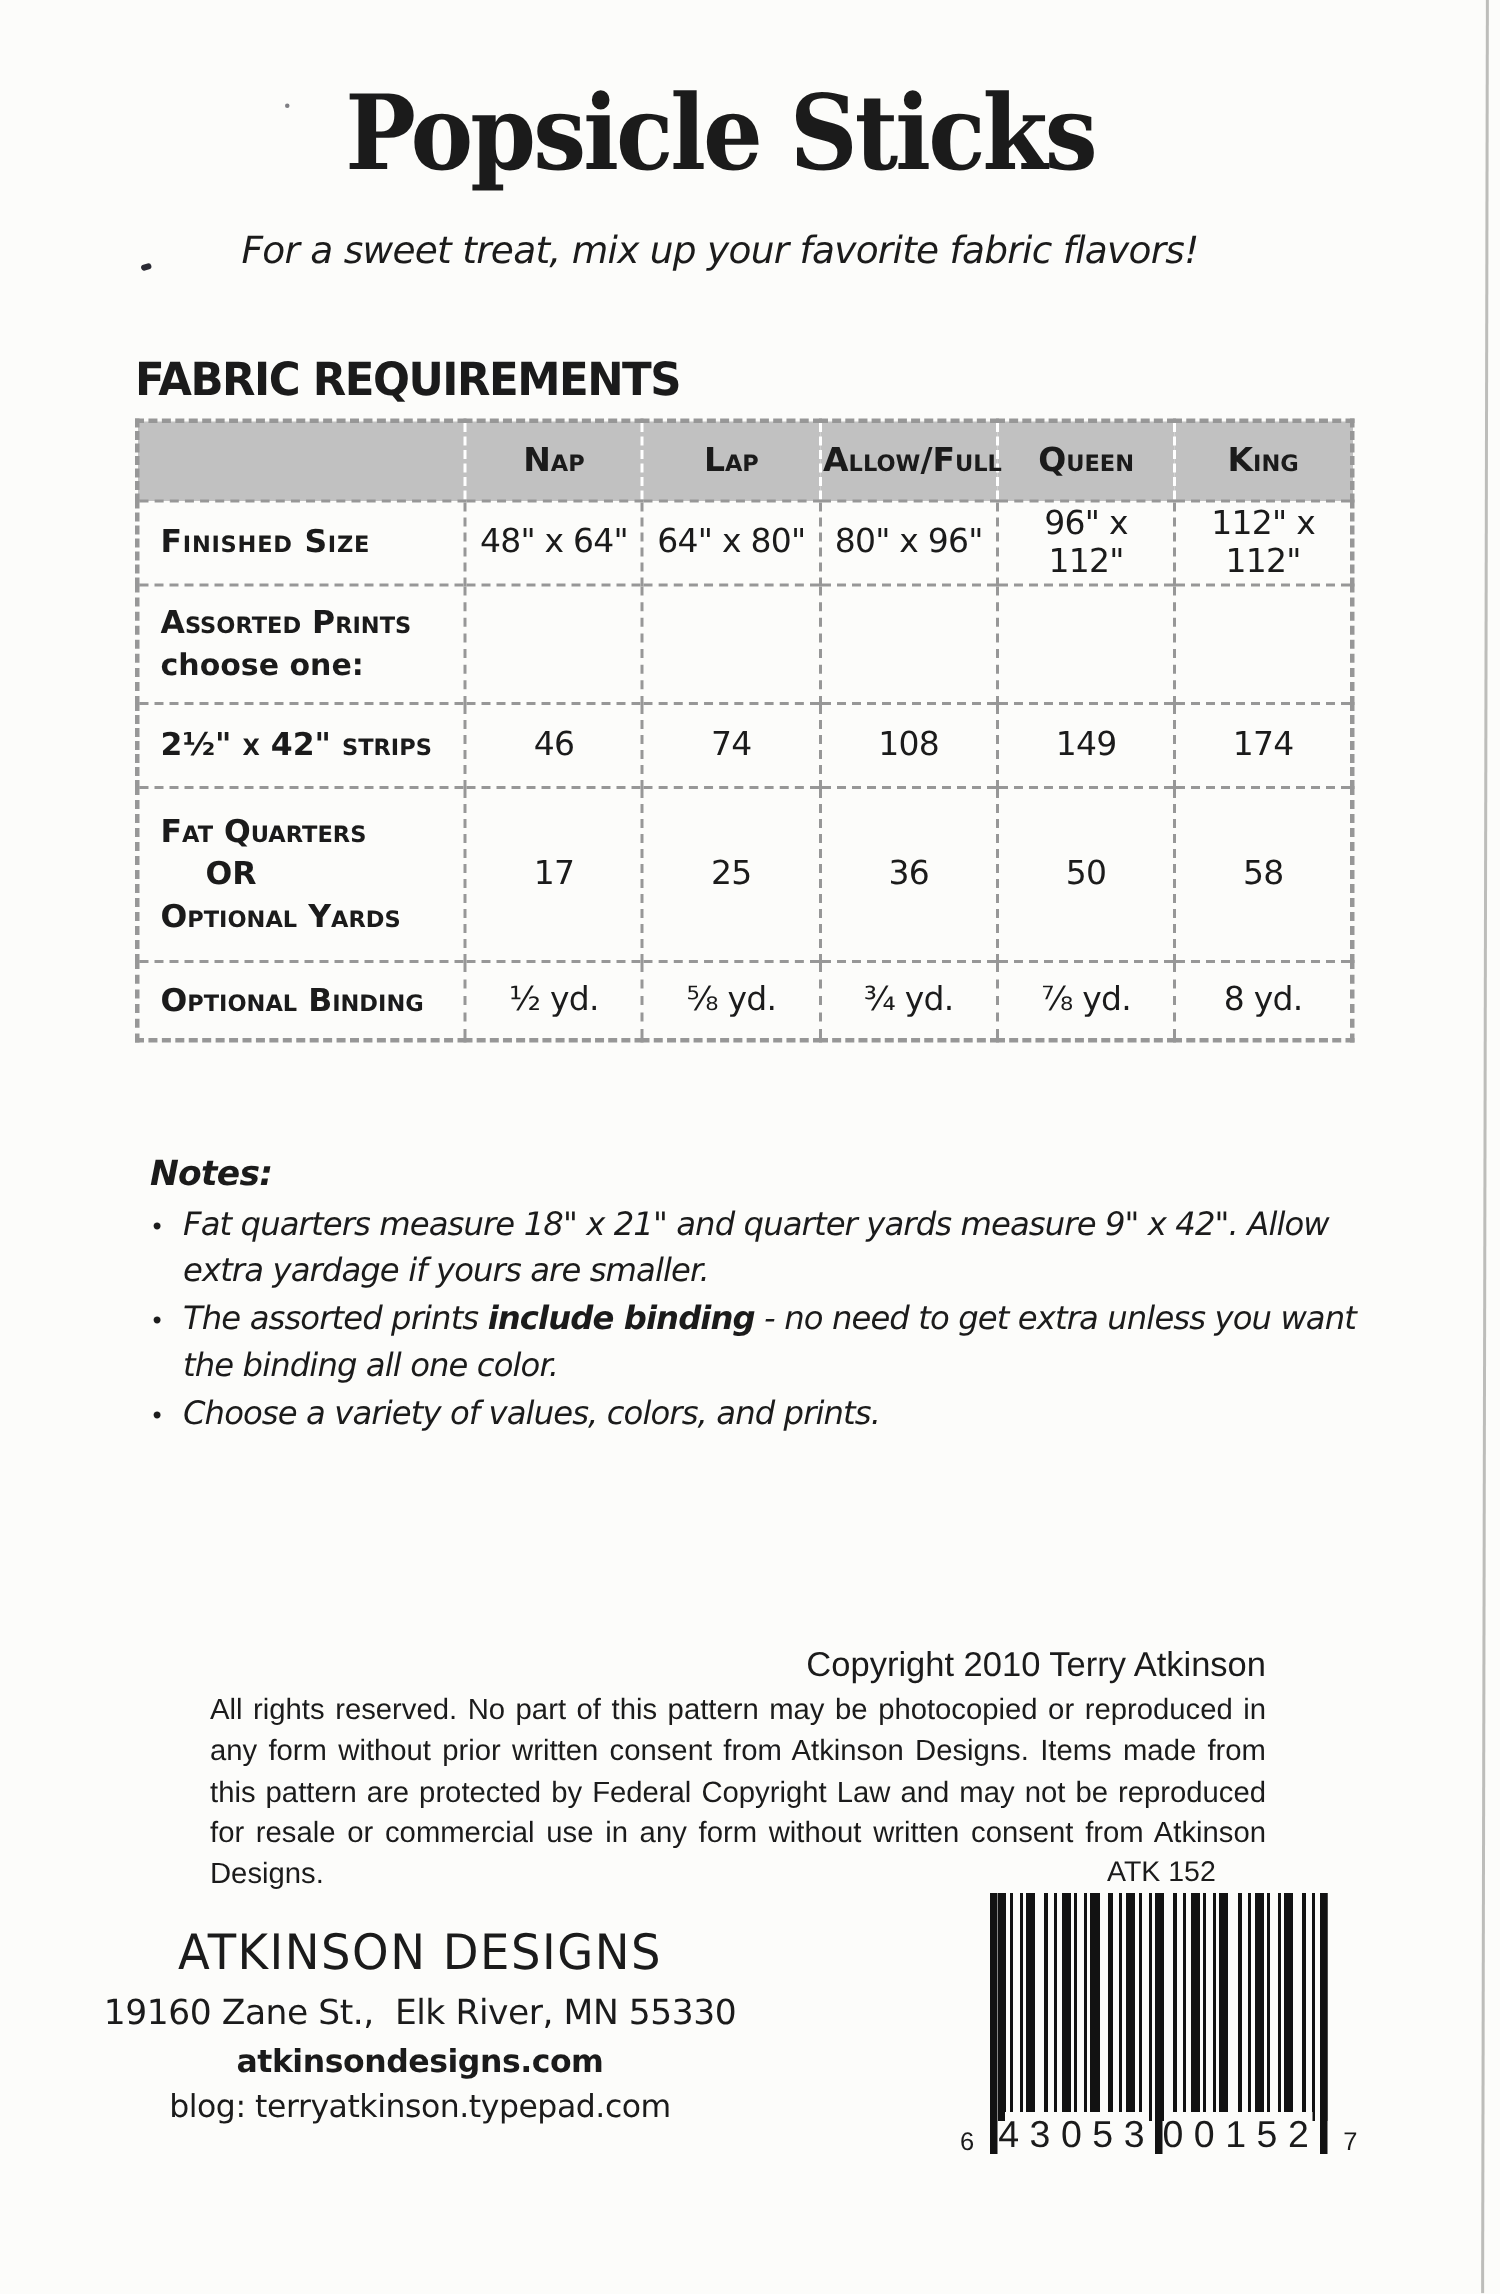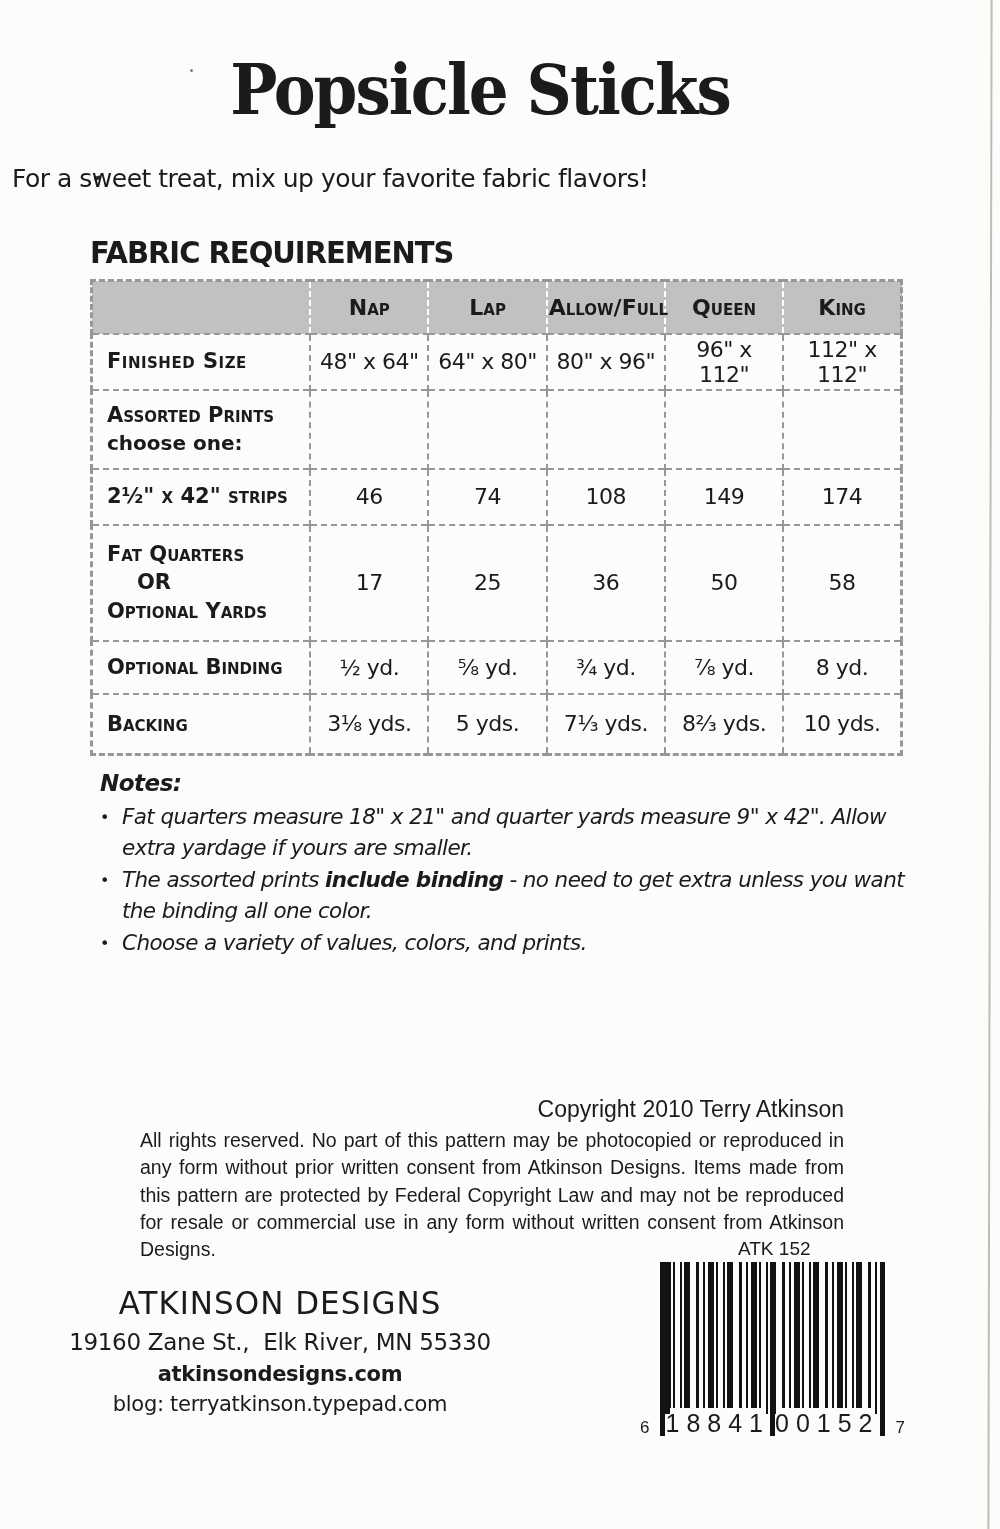--- a/index.html
+++ b/index.html
@@ -31,22 +31,22 @@
   .title{
     position:absolute;top:58px;left:0;width:96%;
     text-align:center;margin:0;
     font-family:"DejaVu Serif","Liberation Serif",serif;
     font-weight:bold;font-size:64px;line-height:1;
     letter-spacing:-2px;
     transform:scale(.98,1.08);
   }
   .subtitle{
     position:absolute;top:152px;left:0;width:96%;
-    margin:12px;
-    font-size:25px;letter-spacing:-.5px;
+    text-align:center;margin:0;
+    font-size:25px;letter-spacing:-.5px;font-style:italic;
   }
 
   .section-heading{
     position:absolute;top:236px;left:90px;margin:0;
     font-size:29px;font-weight:bold;letter-spacing:-1px;
     transform:scaleY(1.05);
   }
 
   
   table.fr{
@@ -245,30 +245,20 @@
       </tr>
       <tr class="r-binding">
         <th>
             <span class="lbl-line">Optional Binding</span>
           </th>
         <td>½ yd.</td>
         <td>⅝ yd.</td>
         <td>¾ yd.</td>
         <td>⅞ yd.</td>
         <td>8 yd.</td>
-      </tr>
-      <tr class="r-backing">
-        <th>
-            <span class="lbl-line">Backing</span>
-          </th>
-        <td>3⅛ yds.</td>
-        <td>5 yds.</td>
-        <td>7⅓ yds.</td>
-        <td>8⅔ yds.</td>
-        <td>10 yds.</td>
       </tr>
     </tbody>
   </table>
 
   <div class="notes">
     <h3 class="notes-heading">Notes:</h3>
     <div class="note">
       <span class="bullet">•</span>
       <span><span>Fat quarters measure 18" x 21" and quarter yards measure 9" x 42". Allow extra yardage if yours are smaller.</span><span class="bold"></span><span></span></span>
     </div>
@@ -294,19 +284,19 @@
     <p class="pub-address">19160 Zane St., &nbsp;Elk River, MN 55330</p>
     <p class="pub-website">atkinsondesigns.com</p>
     <p class="pub-blog">blog: terryatkinson.typepad.com</p>
   </div>
 
   <div class="barcode">
     <div class="bars"></div>
     <div class="guard guard-left"></div>
     <div class="guard guard-mid"></div>
     <div class="guard guard-right"></div>
-    <div class="digit-group dg-1">18841</div>
+    <div class="digit-group dg-1">43053</div>
     <div class="digit-group dg-2">00152</div>
     <span class="upc-out upc-left">6</span>
     <span class="upc-out upc-right">7</span>
   </div>
 
 </div>
 
 </body></html>

